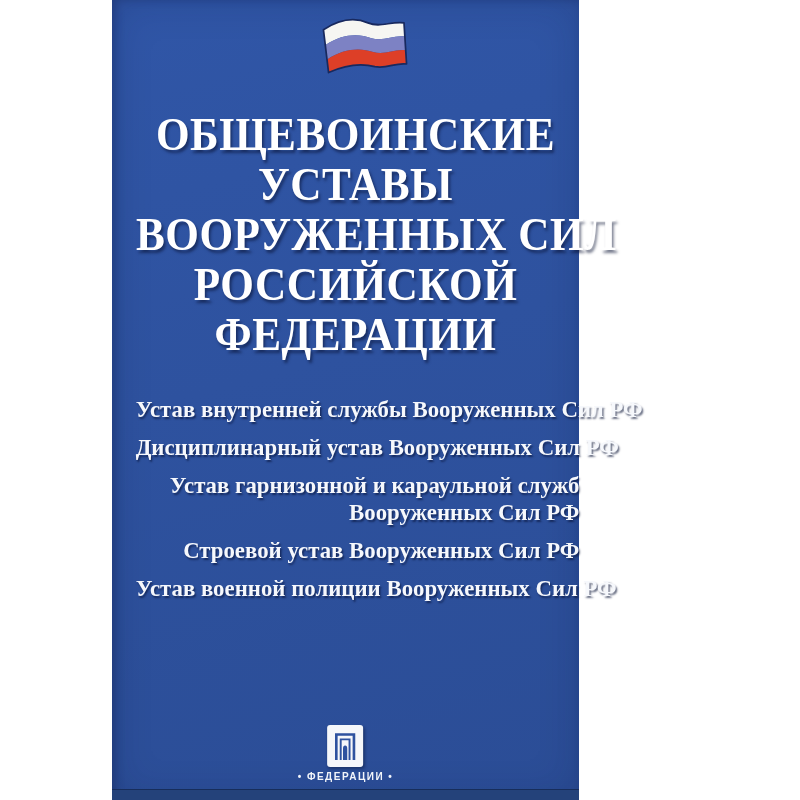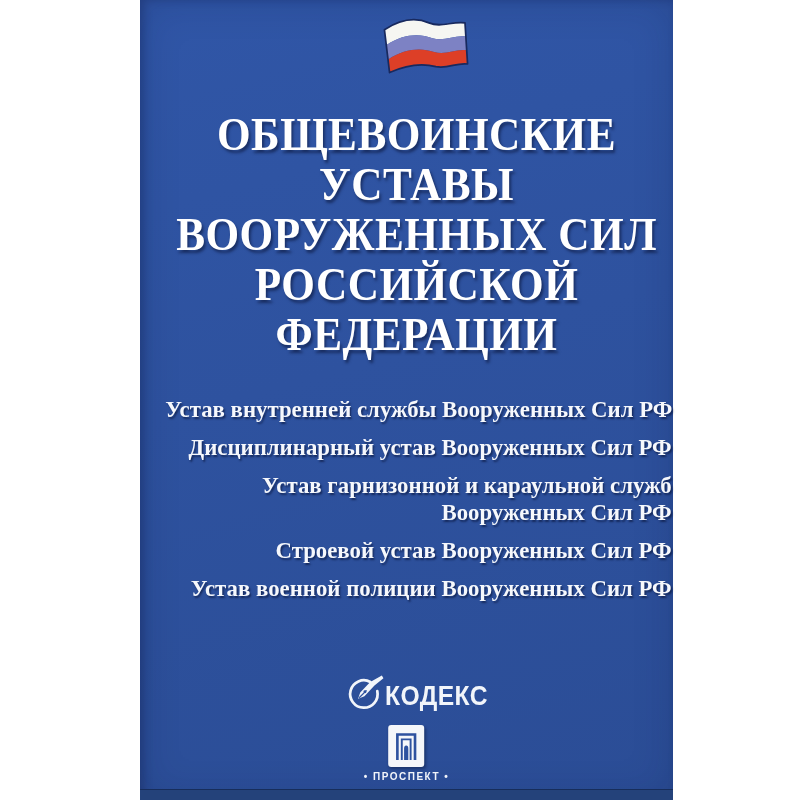--- a/index.html
+++ b/index.html
@@ -5,22 +5,22 @@
   * { margin: 0; padding: 0; box-sizing: border-box; }
   html, body { width: 800px; height: 800px; background: #ffffff; overflow: hidden; }
   .page {
     position: relative;
     width: 800px; height: 800px;
     background: #ffffff;
     font-family: "Liberation Serif", serif;
   }
   .book {
     position: absolute;
-    left: 140px; top: 0;
-    width: 533px; height: 800px;
+    left: 112px; top: 0;
+    width: 467px; height: 800px;
     background: linear-gradient(165deg, #3056a7 0%, #2e529f 45%, #2b4d96 100%);
     box-shadow: inset 0 0 40px rgba(10,20,60,0.18), inset 4px 0 8px rgba(10,20,60,0.25);
   }
   .book-bottom-edge {
     position: absolute;
     left: 0; bottom: 0;
     width: 100%; height: 11px;
     background: #24427a;
     border-top: 1px solid rgba(5,15,45,0.4);
   }
@@ -146,36 +146,27 @@
         <span>Вооруженных Сил РФ</span>
       </div>
       <div class="statute">
         <span>Строевой устав Вооруженных Сил РФ</span>
       </div>
       <div class="statute">
         <span>Устав военной полиции Вооруженных Сил РФ</span>
       </div>
     </div>
 
-    <div class="kodeks">
-      <svg viewBox="0 0 36 36" aria-hidden="true">
-        <path d="M29.7,16.3 A13,13 0 1 1 23.1,7.5" fill="none" stroke="#f2f5fa" stroke-width="2.6" stroke-linecap="round"></path>
-        <path d="M34,1.5 L23,7.5 L13.5,17.5 L11.5,23.5 L17.5,21 L27,11 L35.5,4 Z" fill="#f2f5fa"></path>
-        <path d="M12.5,22.5 L19.5,15.5" stroke="#2e529f" stroke-width="1.2"></path>
-        <circle cx="18" cy="16.8" r="1.4" fill="#2e529f"></circle>
-      </svg>
-      <span class="kodeks-text">КОДЕКС</span>
-    </div>
 
     <div class="prospekt">
       <div class="prospekt-square">
         <svg viewBox="0 0 34 40" aria-hidden="true">
           <path d="M7,36 L7,7 L27,7 L27,36" fill="none" stroke="#2e529f" stroke-width="3"></path>
           <path d="M12,36 L12,12.5 L22,12.5 L22,36" fill="none" stroke="#2e529f" stroke-width="2.2"></path>
           <path d="M14.6,36 L14.6,23 Q14.6,19.5 17,19.5 Q19.4,19.5 19.4,23 L19.4,36 Z" fill="#2e529f"></path>
         </svg>
       </div>
-      <div class="prospekt-text">• ПРОСПЕКТ •</div>
+      <div class="prospekt-text">• ФЕДЕРАЦИИ •</div>
     </div>
 
     <div class="book-bottom-edge"></div>
   </div>
 </div>
 
 </body></html>

